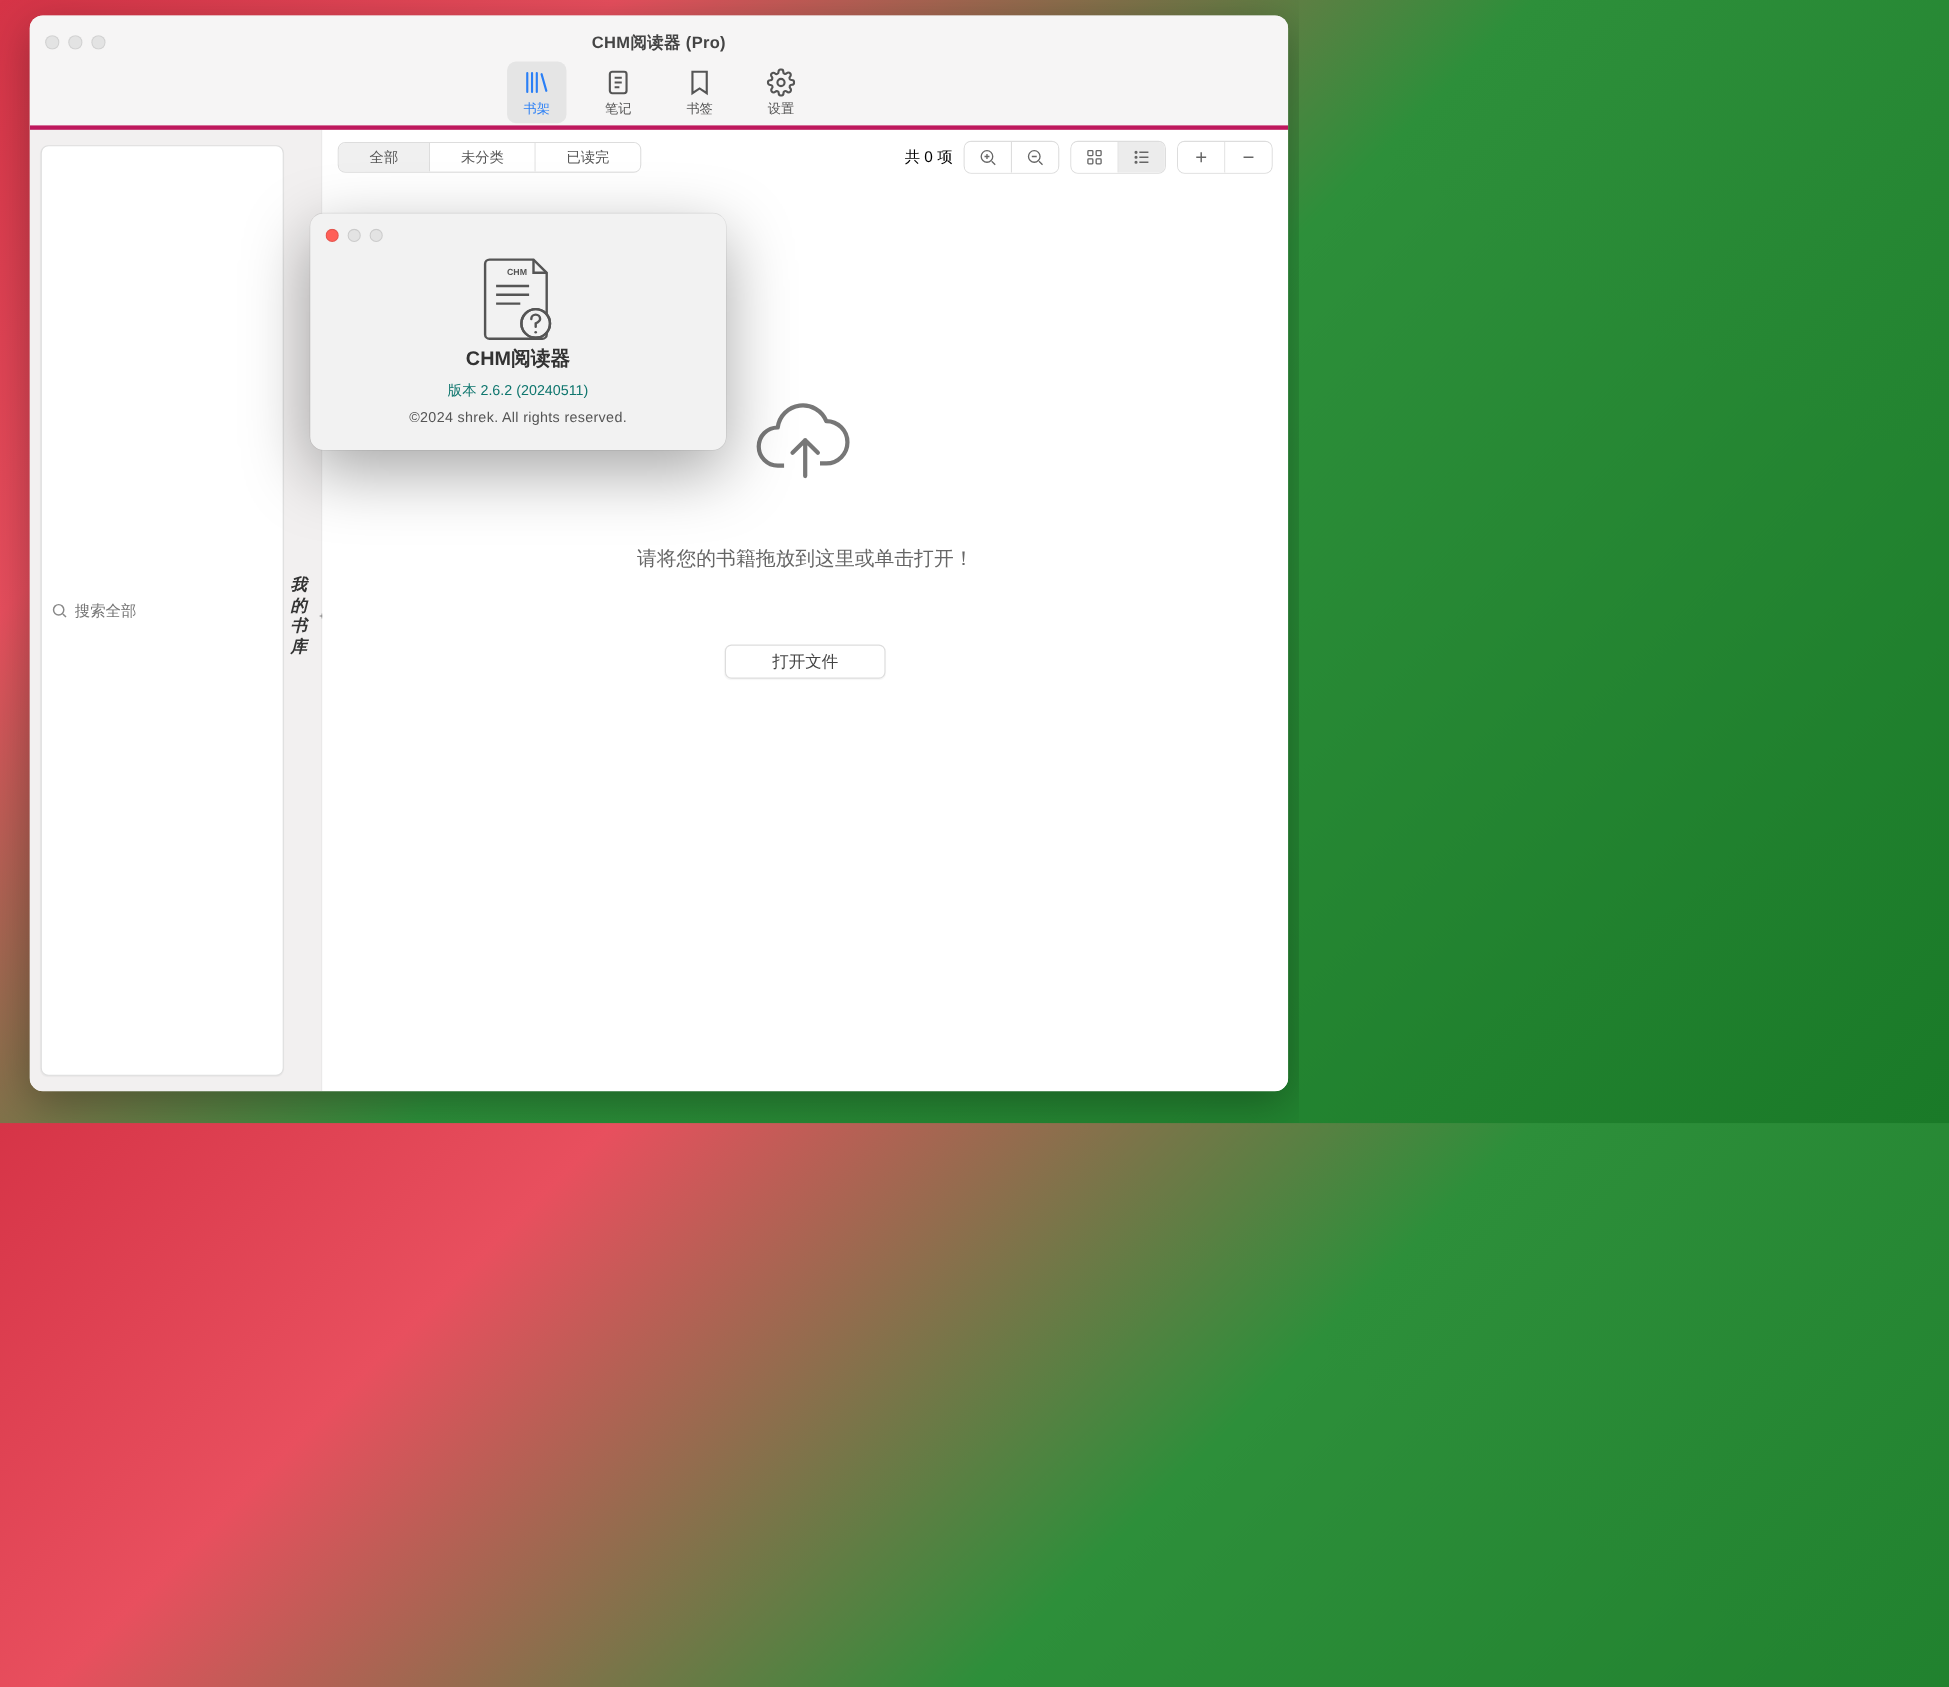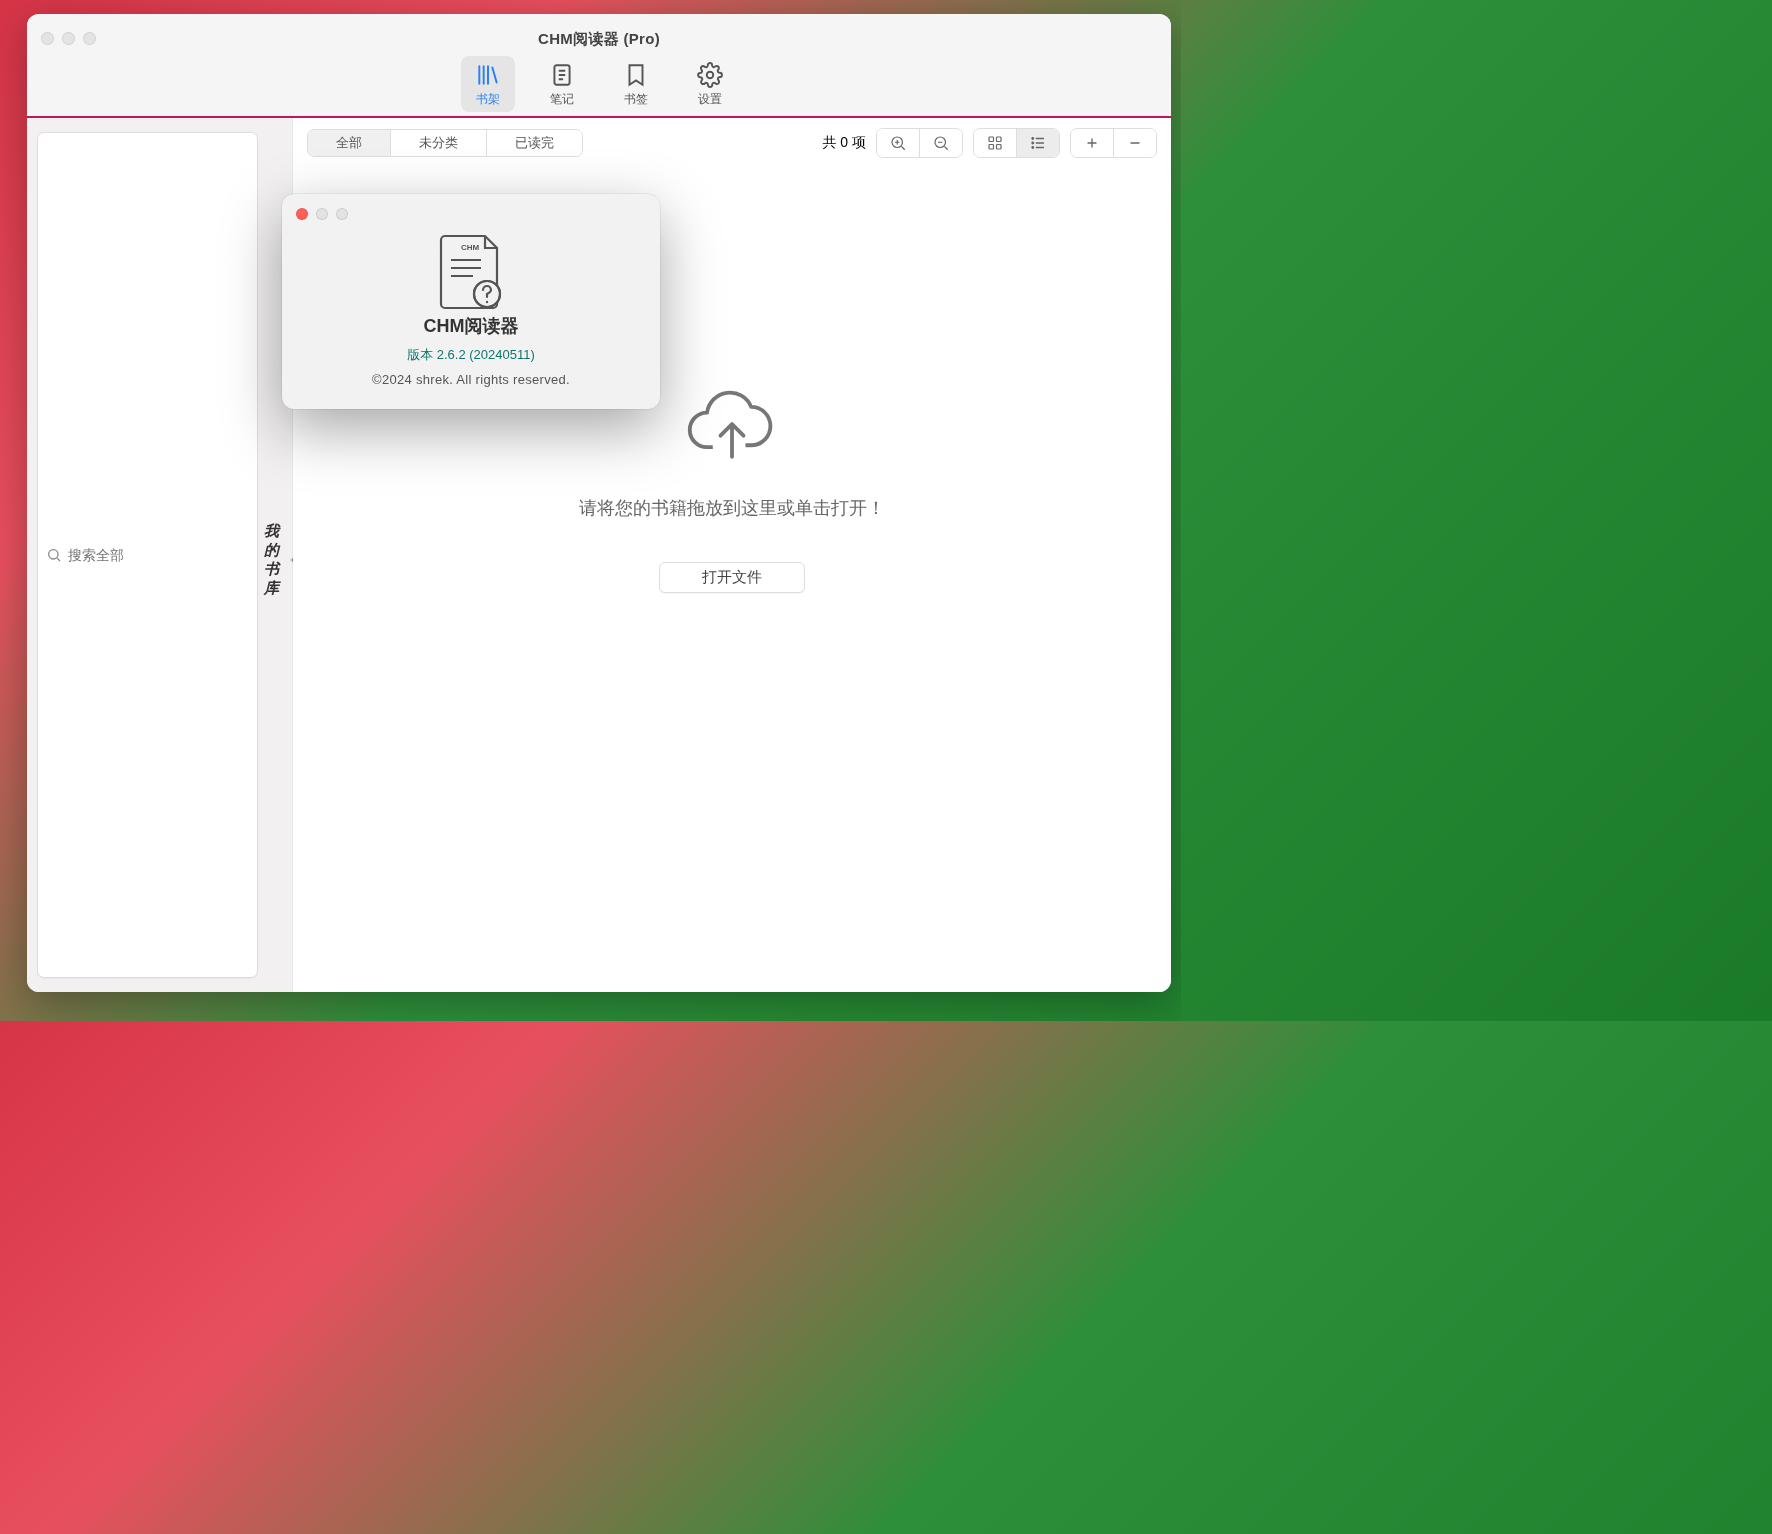--- a/index.html
+++ b/index.html
@@ -21,21 +21,21 @@
       overflow: hidden;
       display: flex;
       flex-direction: column;
       position: relative;
       margin-left: 17px;
       margin-top: 4px;
     }
     .titlebar {
       height: 104px;
       background: #f6f5f5;
-      border-bottom: 2px solid #be185d;
+      border-bottom: 4px solid #be185d;
       position: relative;
     }
     .traffic-lights {
       position: absolute;
       top: 18px;
       left: 14px;
       display: flex;
       gap: 8px;
     }
     .traffic-light {
@@ -189,20 +189,21 @@
     .icon-btn:last-child { border-right: none; }
     .icon-btn.active { background: #ececec; }
     .icon-btn svg { width: 18px; height: 18px; }
     .empty-state {
       flex: 1;
       display: flex;
       flex-direction: column;
       align-items: center;
       justify-content: center;
       padding-bottom: 180px;
+      gap: 24px;
     }
     .empty-state svg.cloud { width: 96px; height: 80px; margin-bottom: 28px; }
     .empty-text { font-size: 18px; color: #666; margin-bottom: 42px; }
     .open-btn {
       border: 1px solid #ddd;
       background: #fff;
       padding: 5px 42px;
       border-radius: 6px;
       font-size: 15px;
       color: #444;

